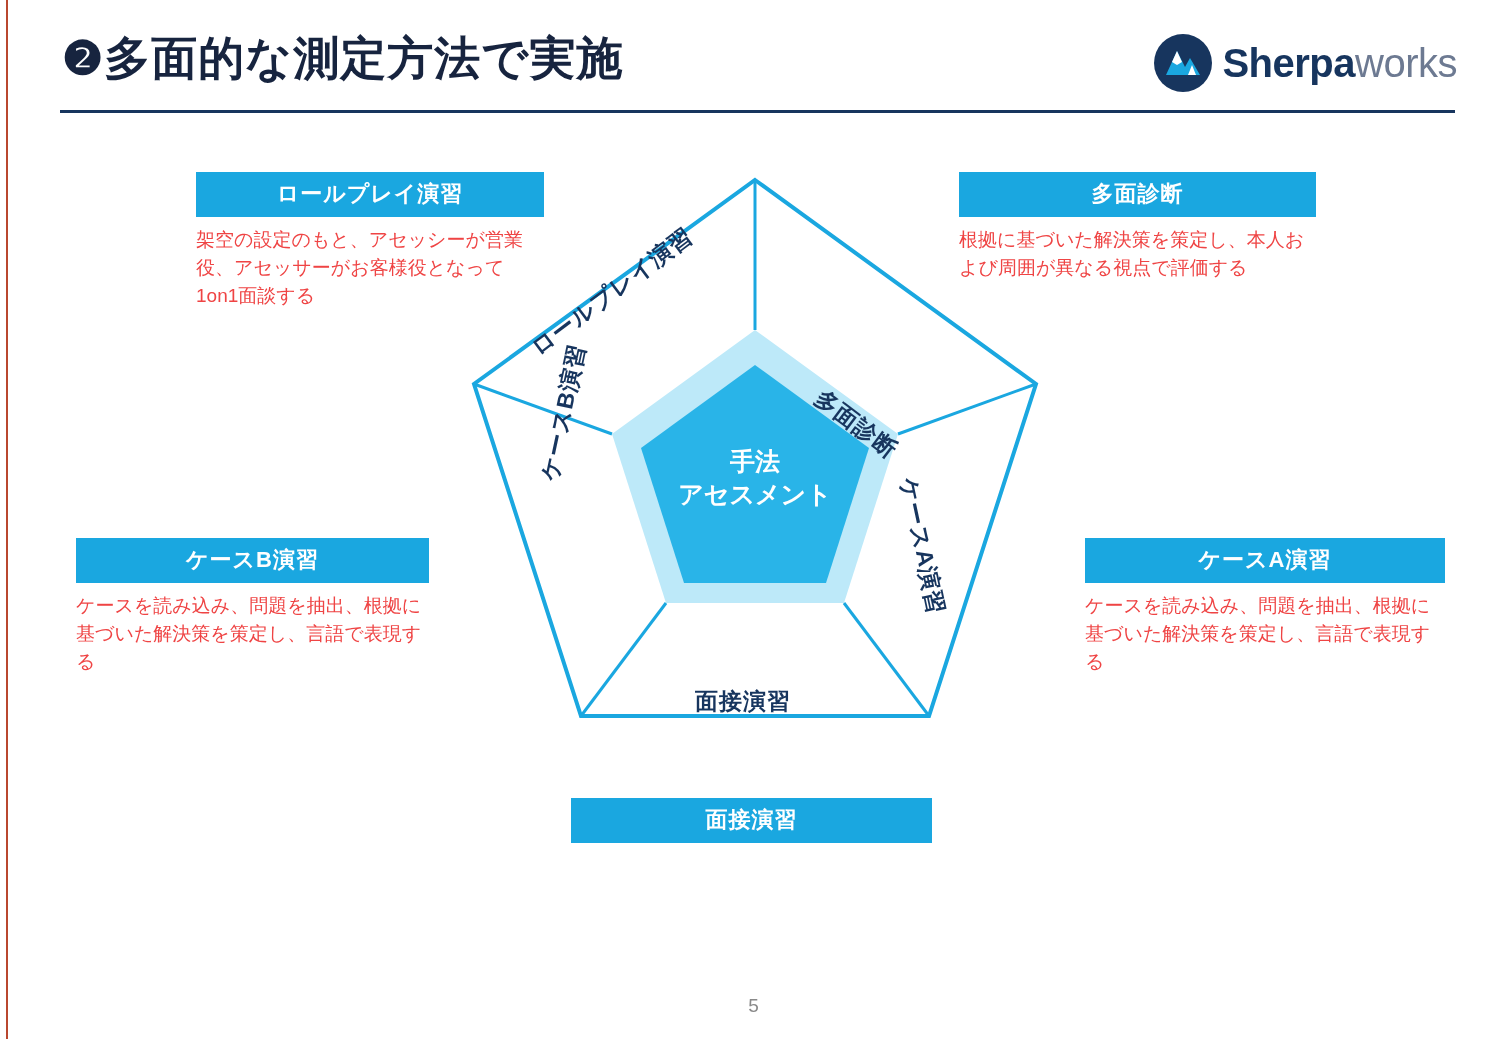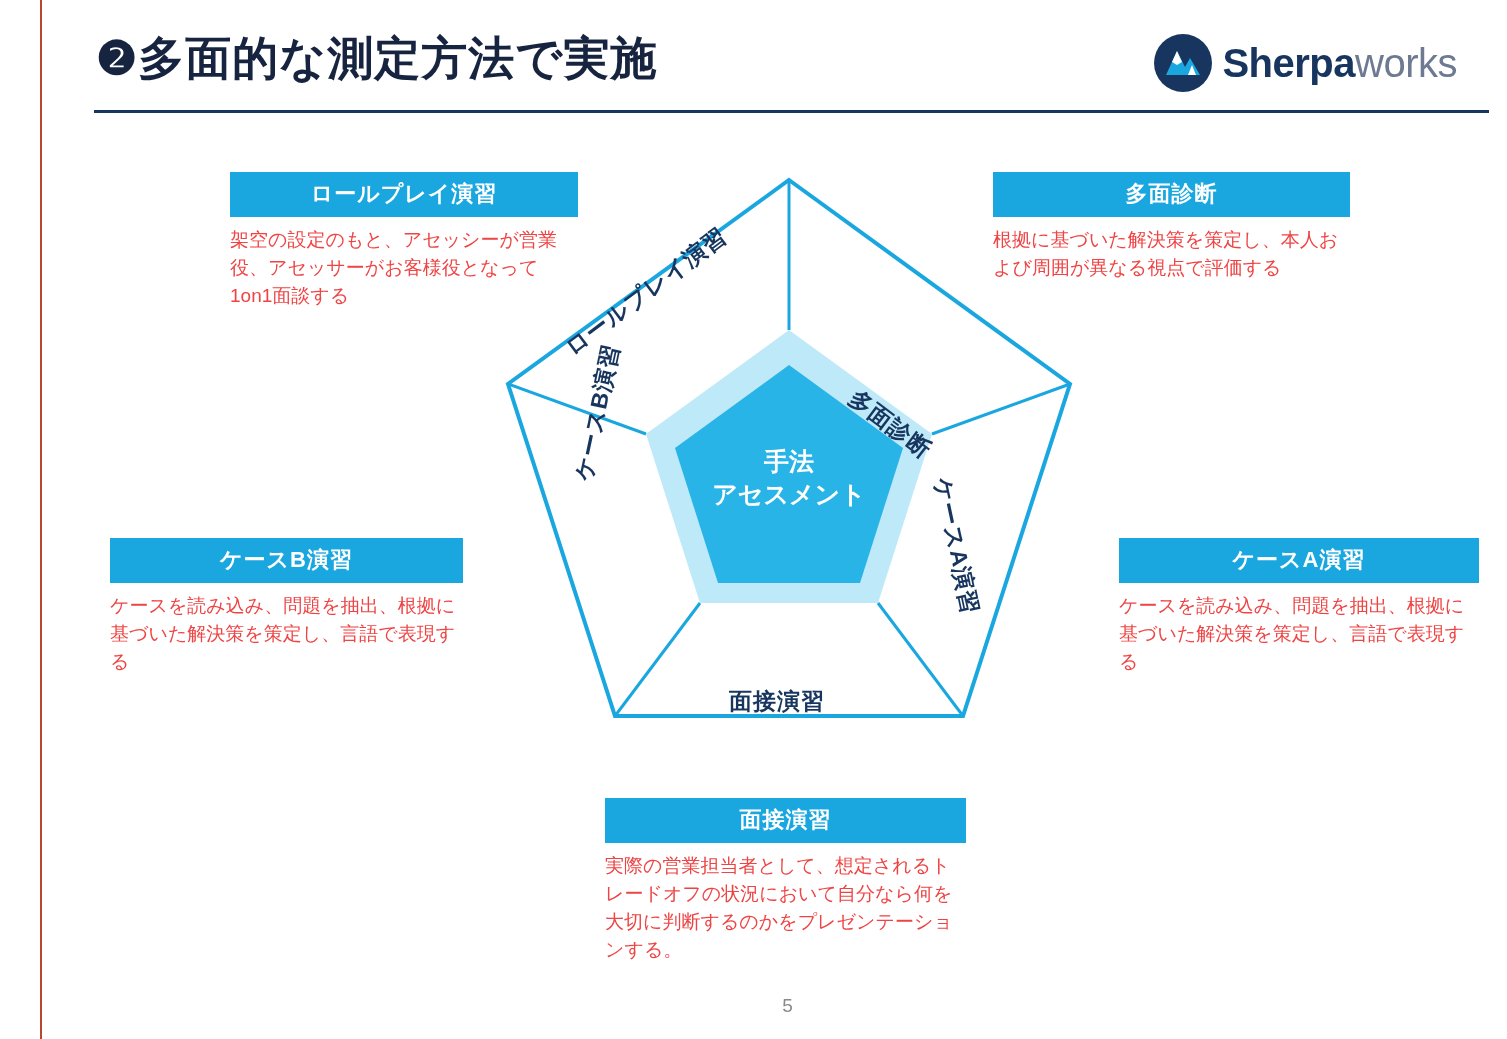--- a/index.html
+++ b/index.html
@@ -11,21 +11,20 @@
     height: 1039px;
     background: #ffffff;
     font-family: "Liberation Sans", sans-serif;
     position: relative;
     overflow: hidden;
   }
   .slide {
     position: absolute;
     inset: 0;
     background: #ffffff;
-    margin-left: 34px;
   }
   .left-edge {
     position: absolute;
     left: 0;
     top: 0;
     width: 6px;
     height: 100%;
     background: #ffffff;
     border-right: 2px solid #b9472f;
   }
@@ -181,21 +180,20 @@
     <div class="callout-body">ケースを読み込み、問題を抽出、根拠に基づいた解決策を策定し、言語で表現する</div>
   </div>
 
   <div class="callout" id="callout-casea">
     <div class="callout-head">ケースA演習</div>
     <div class="callout-body">ケースを読み込み、問題を抽出、根拠に基づいた解決策を策定し、言語で表現する</div>
   </div>
 
   <div class="callout" id="callout-interview">
     <div class="callout-head">面接演習</div>
-    <div class="callout-body">実際の営業担当者として、想定されるトレードオフの状況において自分なら何を大切に判断するのかをプレゼンテーションする。</div>
   </div>
 
   <div class="diagram">
     <svg width="600" height="620" viewBox="0 0 600 620">
 
       <polygon points="300,30 581,234 474,566 126,566 19,234" fill="none" stroke="#1aa7e0" stroke-width="4"></polygon>
 
       <polygon points="300,180 443,284 389,453 211,453 157,284" fill="#bde9f9" stroke="#1aa7e0" stroke-width="0"></polygon>
 
       <polygon points="300,215 414,298 371,433 229,433 186,298" fill="#29b4e8"></polygon>

